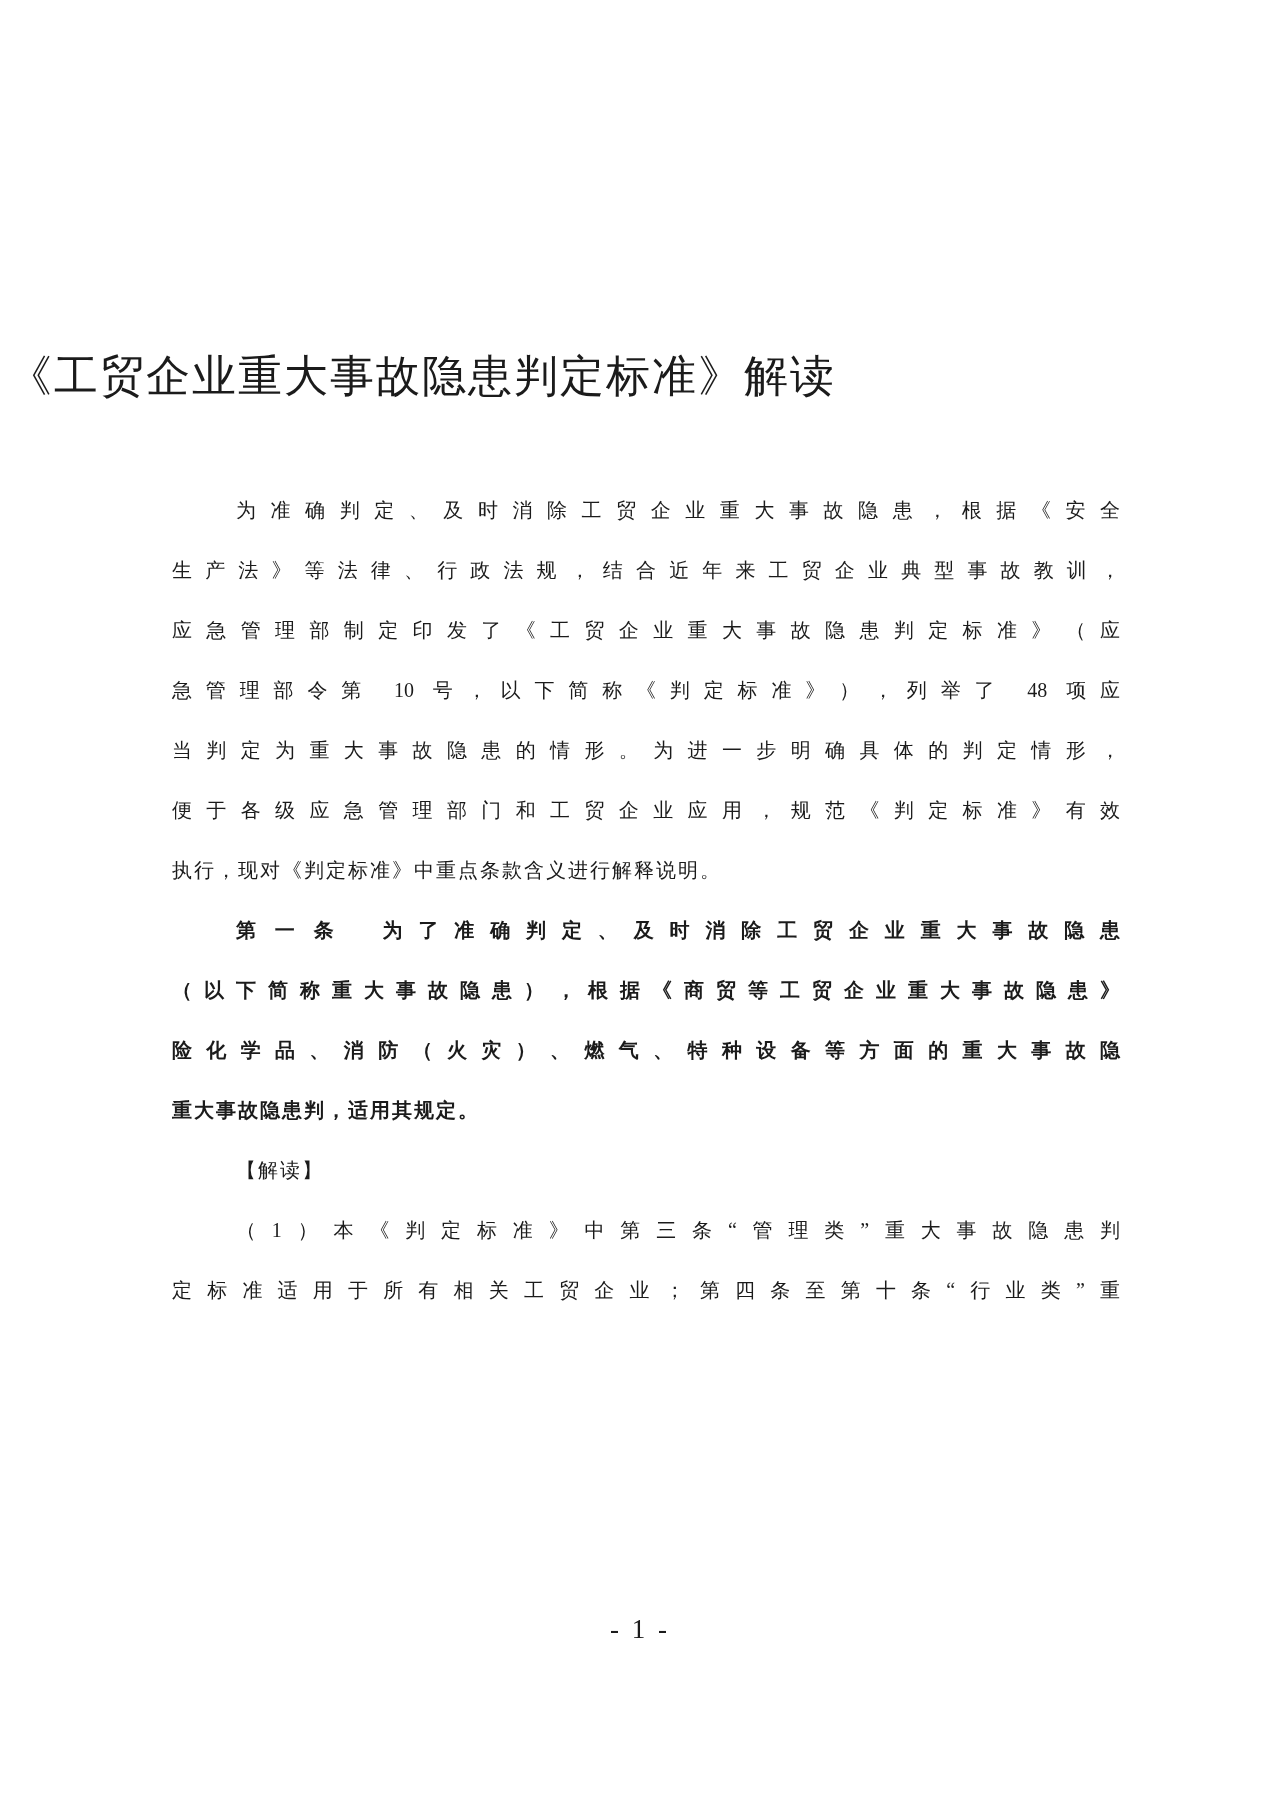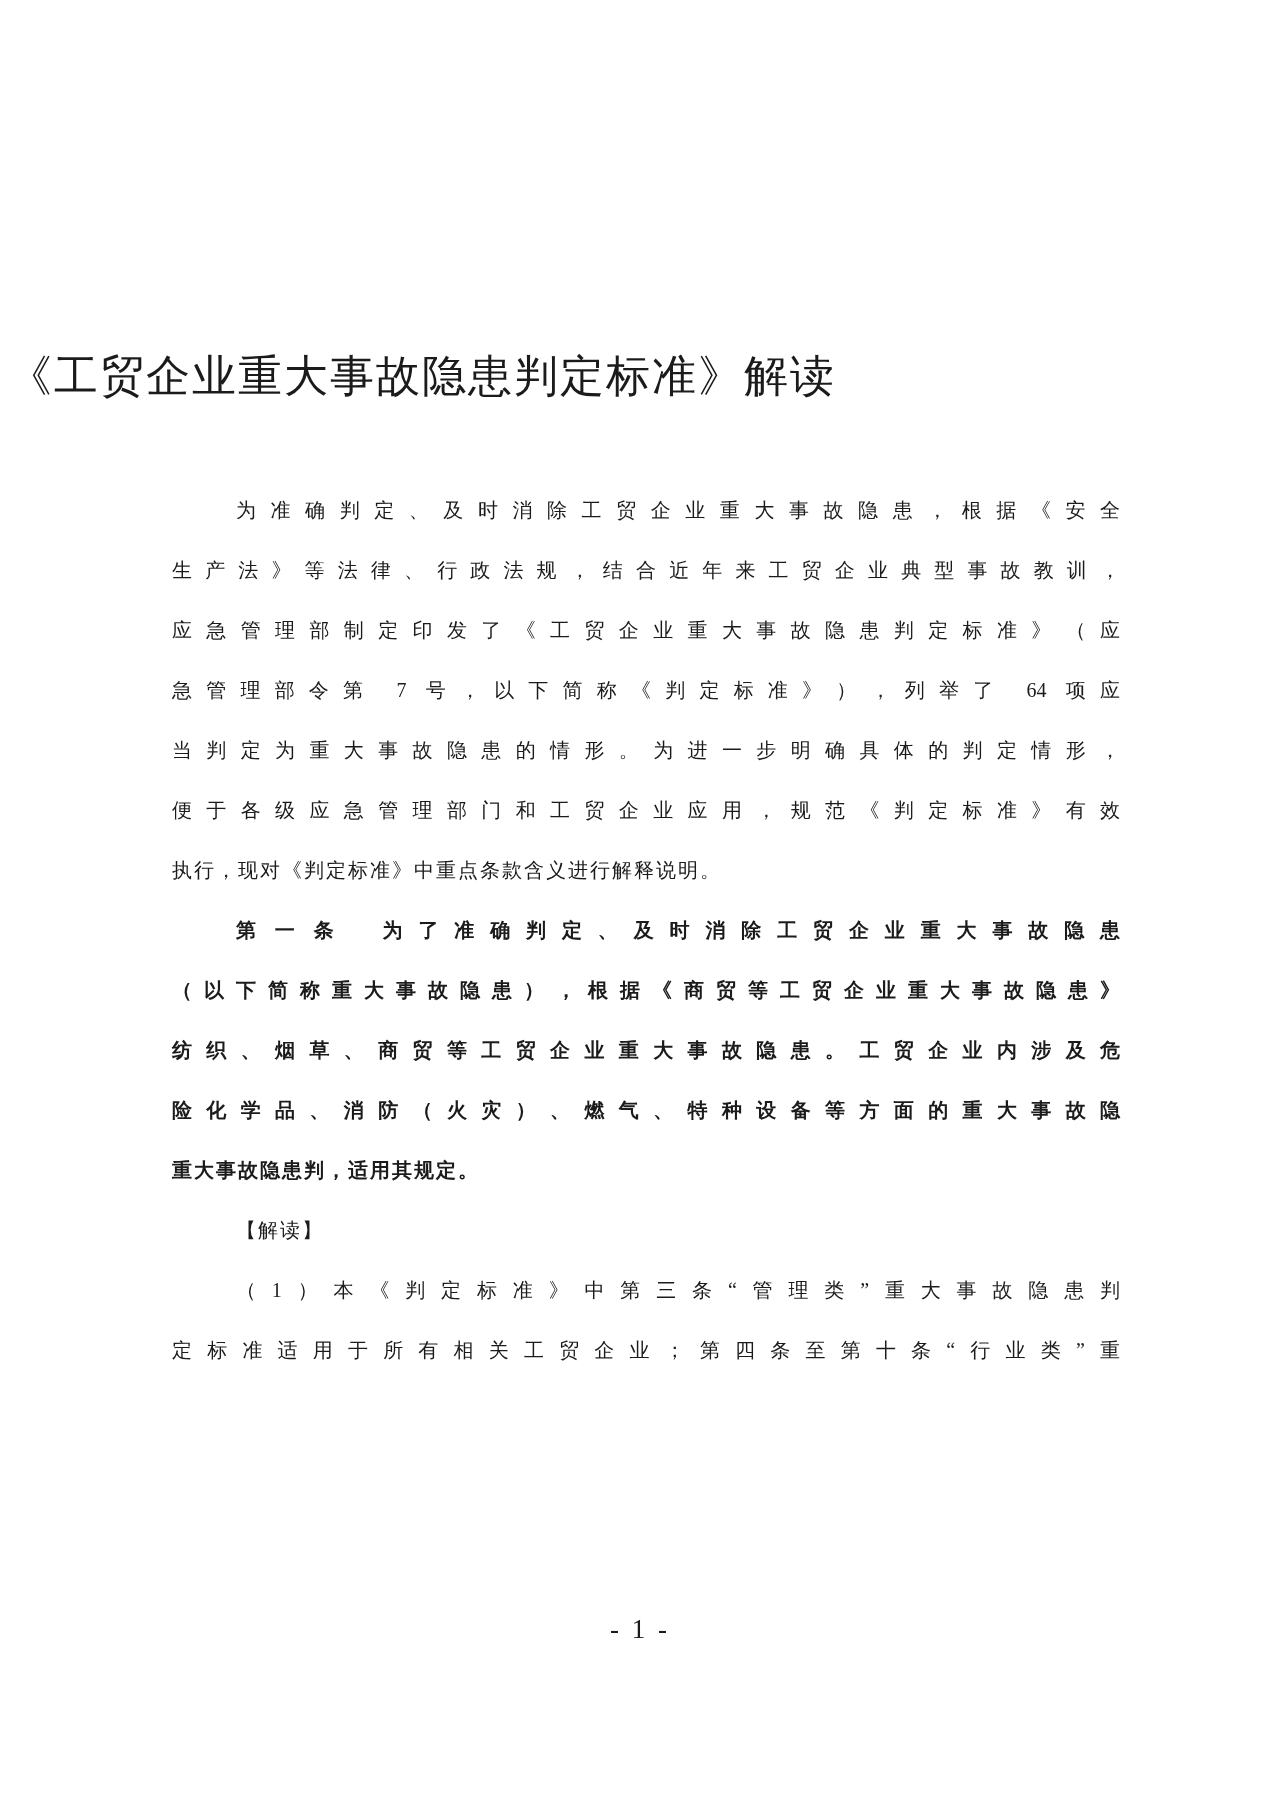--- a/index.html
+++ b/index.html
@@ -75,27 +75,26 @@
 </head>
 <body>
 
 <div class="page">
   <div class="doc-title">《工贸企业重大事故隐患判定标准》解读</div>
 
   <div class="content">
       <div class="line j ind">为准确判定、及时消除工贸企业重大事故隐患，根据《安全</div>
       <div class="line j">生产法》等法律、行政法规，结合近年来工贸企业典型事故教训，</div>
       <div class="line j">应急管理部制定印发了《工贸企业重大事故隐患判定标准》（应</div>
-      <div class="line j">急管理部令第 7 号，以下简称《判定标准》），列举了 64 项应</div>
+      <div class="line j">急管理部令第 10 号，以下简称《判定标准》），列举了 48 项应</div>
       <div class="line j">当判定为重大事故隐患的情形。为进一步明确具体的判定情形，</div>
       <div class="line j">便于各级应急管理部门和工贸企业应用，规范《判定标准》有效</div>
       <div class="line">执行，现对《判定标准》中重点条款含义进行解释说明。</div>
       <div class="line j ind b"><span class="label">第一条</span>为了准确判定、及时消除工贸企业重大事故隐患</div>
       <div class="line j b">（以下简称重大事故隐患），根据《商贸等工贸企业重大事故隐患》</div>
-      <div class="line j b">纺织、烟草、商贸等工贸企业重大事故隐患。工贸企业内涉及危</div>
       <div class="line j b">险化学品、消防（火灾）、燃气、特种设备等方面的重大事故隐</div>
       <div class="line b">重大事故隐患判，适用其规定。</div>
       <div class="line ind">【解读】</div>
       <div class="line j ind">（1）本《判定标准》中第三条“管理类”重大事故隐患判</div>
       <div class="line j">定标准适用于所有相关工贸企业；第四条至第十条“行业类”重</div>
     </div>
 
   <div class="page-number">- 1 -</div>
 </div>
 

